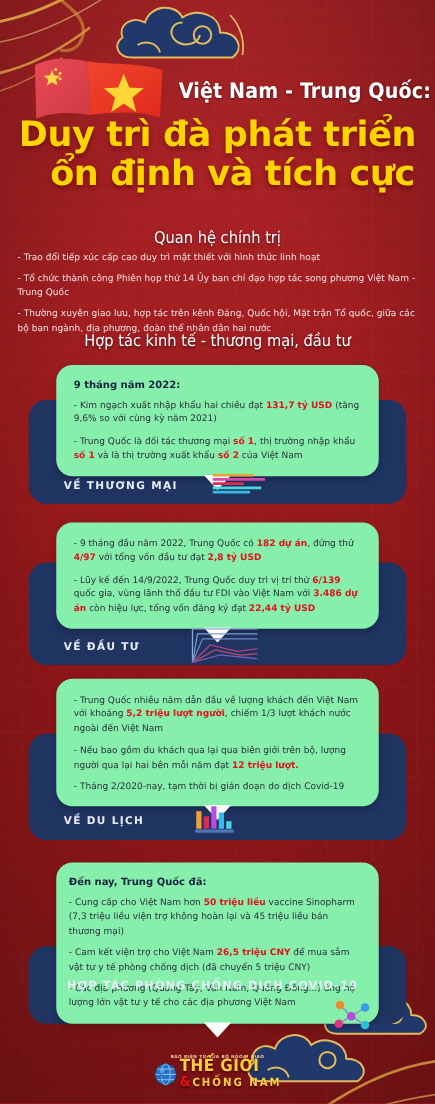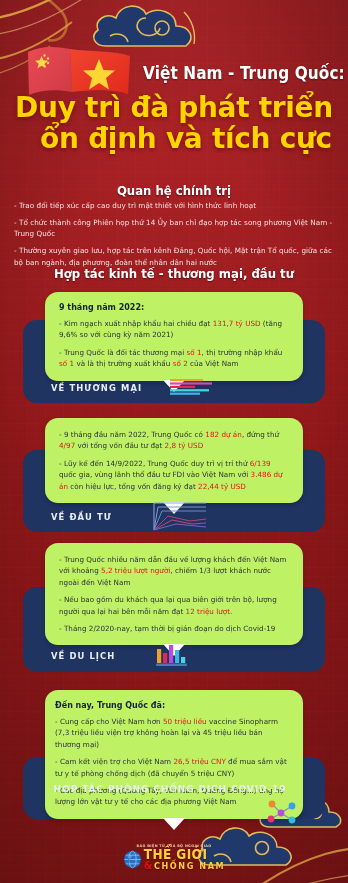--- a/index.html
+++ b/index.html
@@ -55,21 +55,21 @@
     text-align:center; color:#ffd400;
     font-size:28px; font-weight:bold; line-height:1.12;
     letter-spacing:-.3px;
     text-shadow:0 2px 4px rgba(90,0,0,.55);
   }
   .hdr-title .l2{ display:block;padding-left:24px; }
 
   
   .sec-head{
     position:relative; text-align:center; color:#fff;
-    font-size:13px; font-weight:bold;
+    font-size:13px; font-weight:normal;
     font-family:"DejaVu Sans Condensed","Liberation Sans Narrow","Liberation Sans",sans-serif;
     text-shadow:0 1px 2px rgba(0,0,0,.5);
   }
 
   
   .content{ position:absolute; inset:0; }
 
   .rel-block{ position:absolute; left:14px; width:320px; color:#fff; }
   .rel-line{
     font-size:7.2px; line-height:1.62; margin-bottom:5px;
@@ -86,38 +86,38 @@
     position:absolute; left:28px; bottom:10px;
     color:#e9edf6; font-size:8.4px; font-weight:600; letter-spacing:1.1px;
   }
   .navy-label.center{
     left:0; width:100%; text-align:center; letter-spacing:.9px; font-size:9px;
   }
 
   
   .card{
     position:absolute; left:45px; width:258px;
-    background:#bef264; border-radius:13px;
+    background:#86efac; border-radius:13px;
     padding:11px 14px 11px 14px;
     box-shadow:0 2px 5px rgba(0,0,0,.22);
   }
   .card:after{
     content:""; position:absolute; left:118px; bottom:-11px;
     border-left:11px solid transparent; border-right:11px solid transparent;
     border-top:12px solid #fff;
   }
   .card-title{
     font-size:8px; font-weight:bold; color:#16233f; margin-bottom:6px;
   }
   .card p{
     font-size:7.2px; line-height:1.58; color:#2a2f3a; margin-bottom:6px;
     letter-spacing:.02px;
   }
   .card p:last-child{ margin-bottom:0; }
-  .hl{ color:#e1121b; font-weight:normal;margin-top:35px; }
+  .hl{ color:#e1121b; font-weight:bold;margin-top:35px; }
 
   
   .icon-box{ position:absolute; }
 
   
   .footer-logo{
     position:absolute; left:0; bottom:10px; width:348px; text-align:center;
   }
   .logo-tagline{
     font-size:3.4px; color:#f3c9a0; letter-spacing:.35px; margin-bottom:0px;

